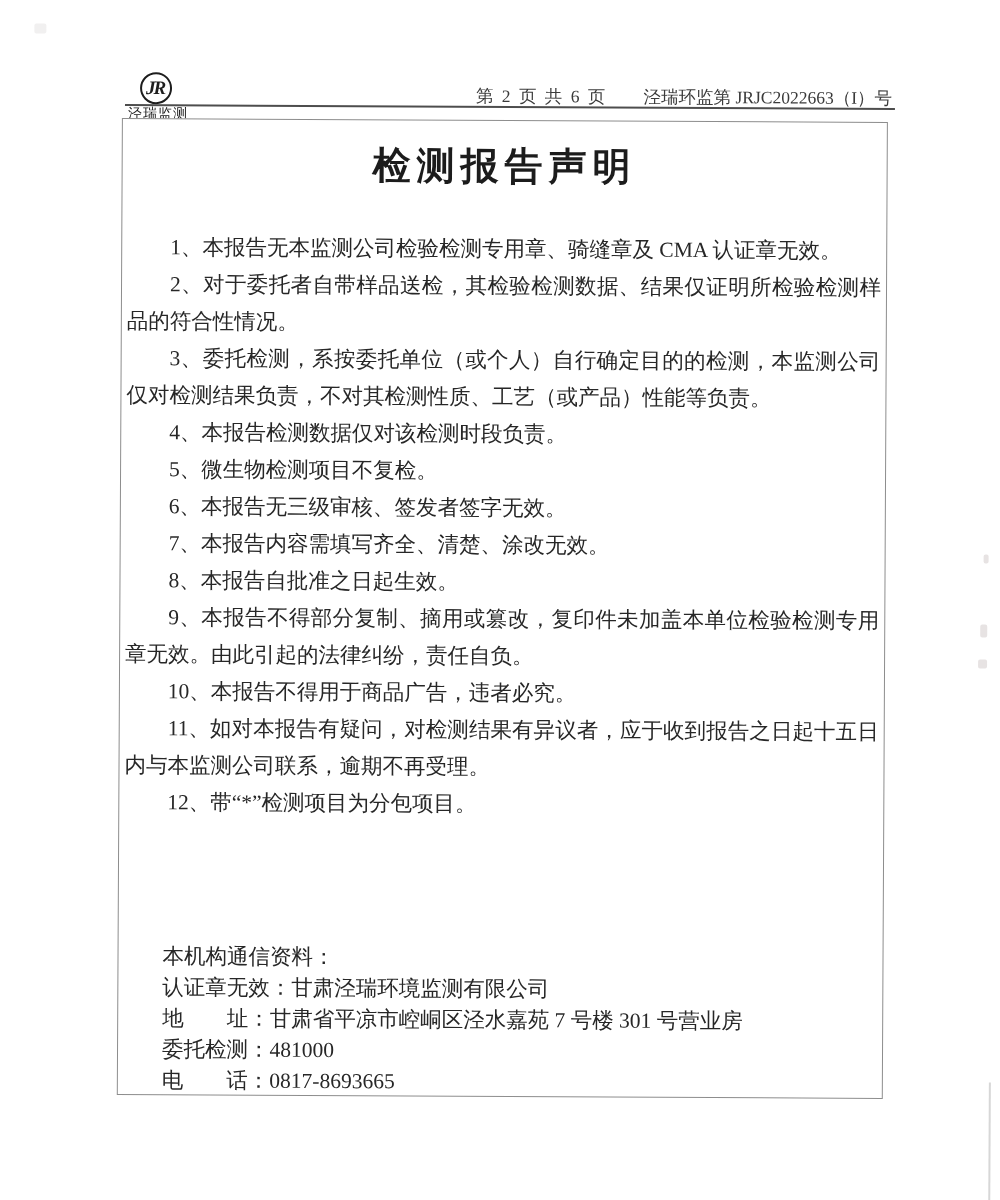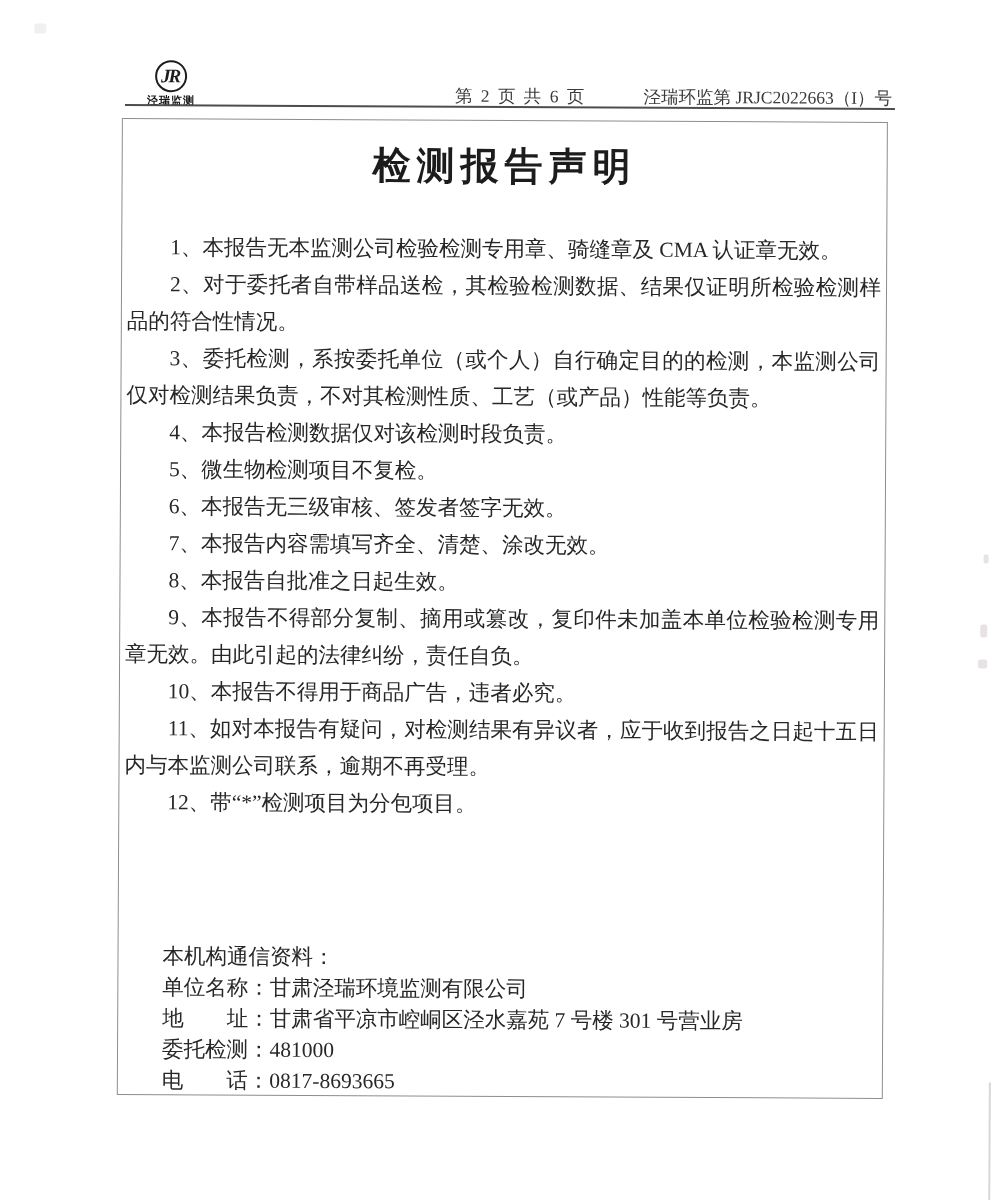--- a/index.html
+++ b/index.html
@@ -18,24 +18,23 @@
     height: 1200px;
     background: #ffffff;
     transform: rotate(0.3deg);
     transform-origin: 130px 100px;
     color: #2a2a2a;
   }
   
   .logo-wrap {
     position: absolute;
     left: 128px;
-    top: 60px;
+    top: 72px;
     width: 56px;
     text-align: center;
-    margin-left: 15px;
   }
   .logo-circle {
     width: 32px;
     height: 32px;
     margin: 0 auto;
     border: 2.5px solid #1d1d1d;
     border-radius: 50%;
     display: flex;
     align-items: center;
     justify-content: center;
@@ -44,29 +43,29 @@
     font-style: italic;
     font-size: 19px;
     letter-spacing: -2px;
     color: #1d1d1d;
     box-sizing: border-box;
     padding-right: 2px;
   }
   .logo-caption {
     margin-top: 1px;
     font-family: "Liberation Sans", sans-serif;
-    font-weight: 700;
-    font-size: 11px;
+    font-weight: 400;
+    font-size: 14px;
     letter-spacing: 1px;
     color: #161616;
     white-space: nowrap;
   }
   .page-info {
     position: absolute;
-    left: 455px;
+    left: 476px;
     top: 82px;
     font-size: 17.5px;
     letter-spacing: 2px;
     color: #3a3a3a;
   }
   .doc-number {
     position: absolute;
     right: 108px;
     top: 82px;
     font-size: 17.5px;
@@ -179,21 +178,21 @@
       <p>8、本报告自批准之日起生效。</p>
       <p>9、本报告不得部分复制、摘用或篡改，复印件未加盖本单位检验检测专用章无效。由此引起的法律纠纷，责任自负。</p>
       <p>10、本报告不得用于商品广告，违者必究。</p>
       <p>11、如对本报告有疑问，对检测结果有异议者，应于收到报告之日起十五日内与本监测公司联系，逾期不再受理。</p>
       <p>12、带“*”检测项目为分包项目。</p>
     </div>
 
     <div class="contact">
       <div class="row">本机构通信资料：</div>
       <div class="row">
-        <span class="label">单位名称：</span><span>甘肃泾瑞环境监测有限公司</span>
+        <span class="label">认证章无效：</span><span>甘肃泾瑞环境监测有限公司</span>
       </div>
       <div class="row">
         <span class="label">地　　址：</span><span>甘肃省平凉市崆峒区泾水嘉苑 7 号楼 301 号营业房</span>
       </div>
       <div class="row">
         <span class="label">委托检测：</span><span>481000</span>
       </div>
       <div class="row">
         <span class="label">电　　话：</span><span>0817-8693665</span>
       </div>

